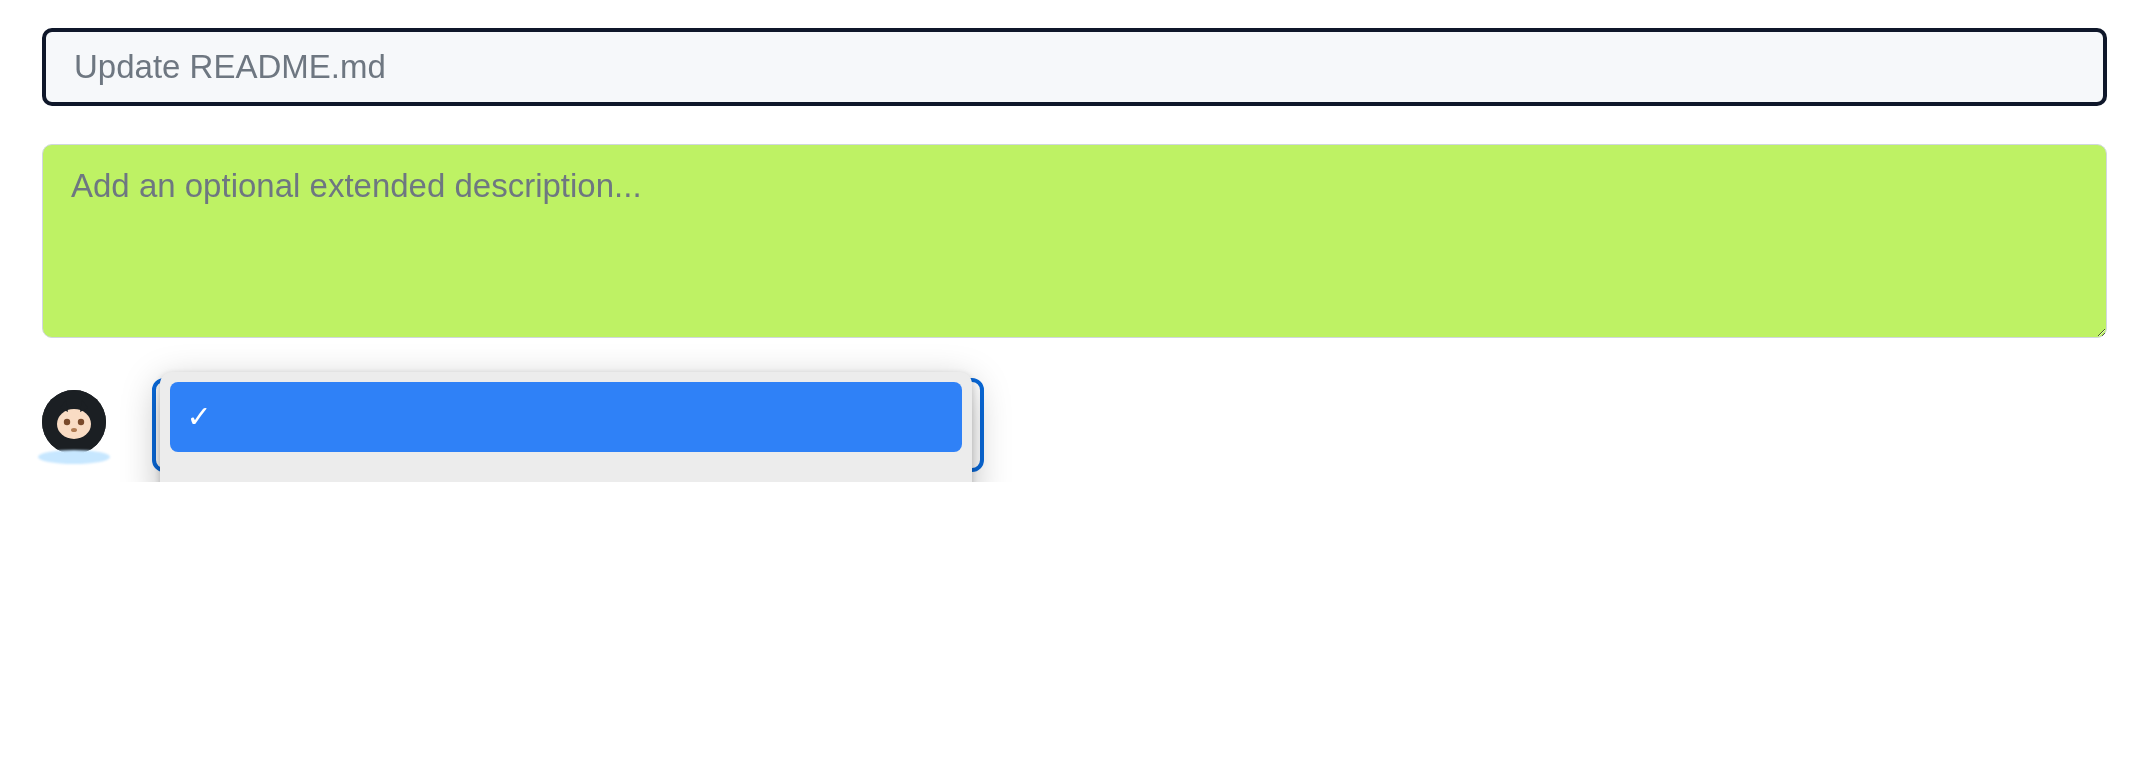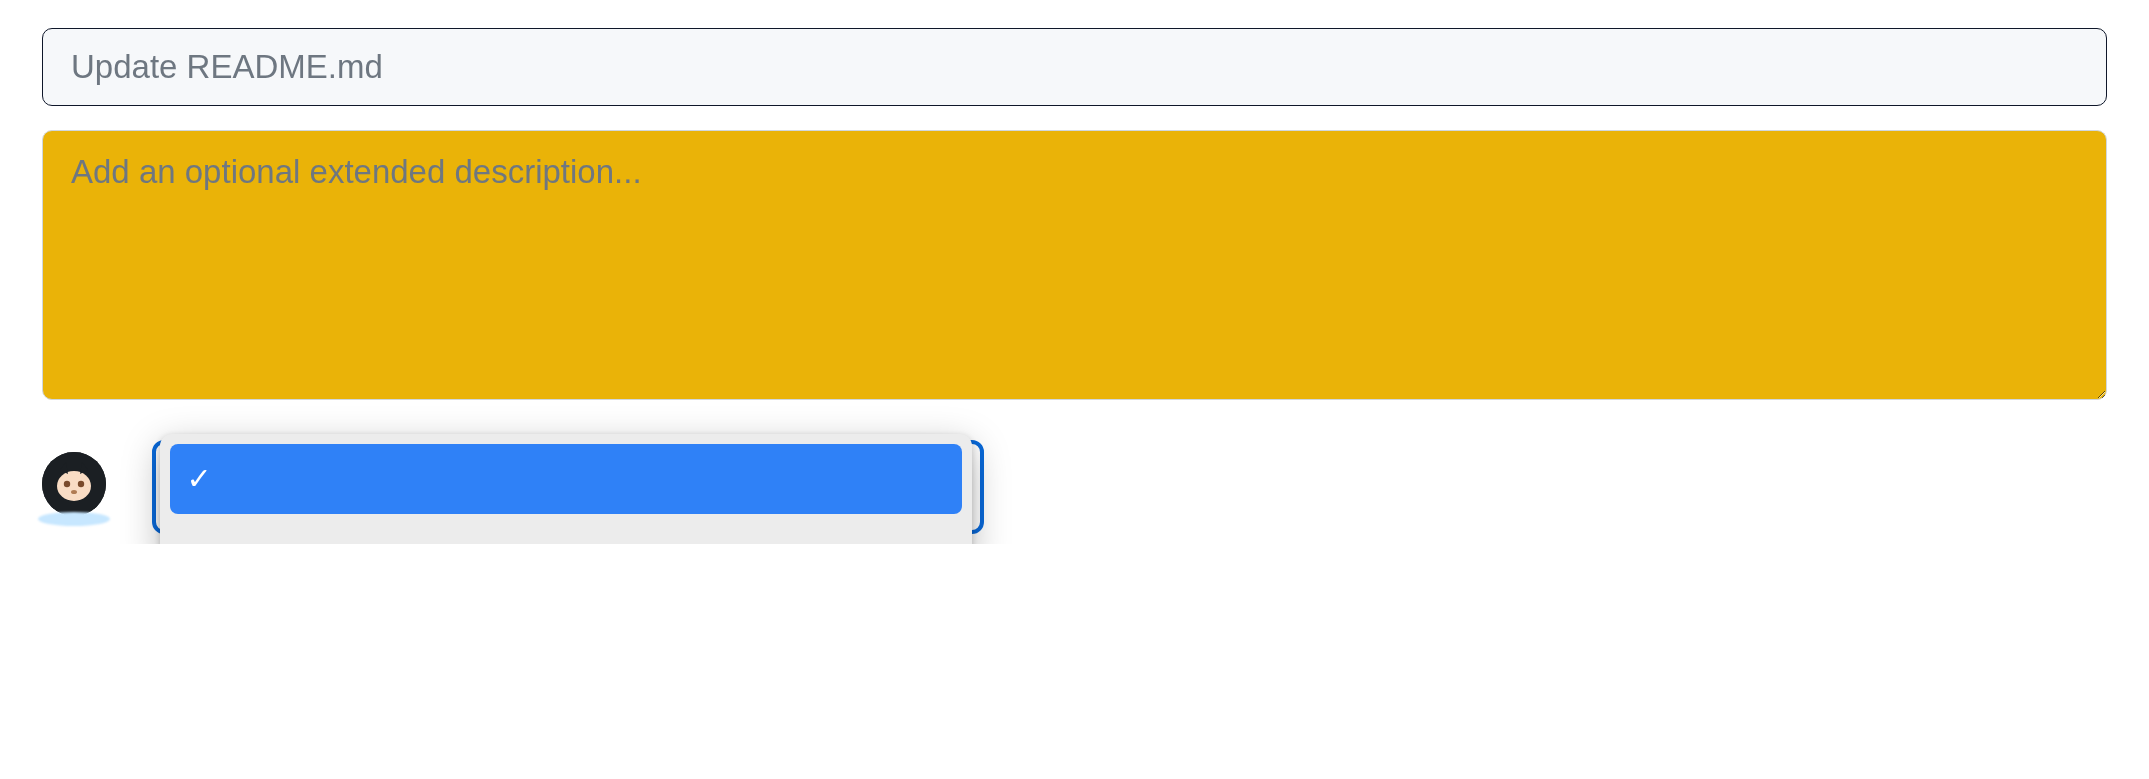--- a/index.html
+++ b/index.html
@@ -10,34 +10,34 @@
     background: #ffffff;
     width: 2149px;
   }
   .commit-title-input {
     width: 100%;
     height: 78px;
     padding: 0 28px;
     font-size: 33px;
     color: #1f2328;
     background: #f6f8fa;
-    border: 1px solid #0f172a;
+    border: 4px solid #0f172a;
     border-radius: 10px;
     outline: none;
   }
   .commit-title-input::placeholder { color: #6e7781; }
   .commit-desc-textarea {
     width: 100%;
-    height: 270px;
-    margin-top: 24px;
+    height: 194px;
+    margin-top: 38px;
     padding: 22px 28px;
     font-size: 33px;
     font-family: inherit;
     color: #1f2328;
-    background: #eab308;
+    background: #bef264;
     border: 1px solid #d0d7de;
     border-radius: 10px;
     outline: none;
     resize: both;
   }
   .commit-desc-textarea::placeholder { color: #6e7781; }
 
   .commit-meta-row {
     position: relative;
     margin-top: 42px;

